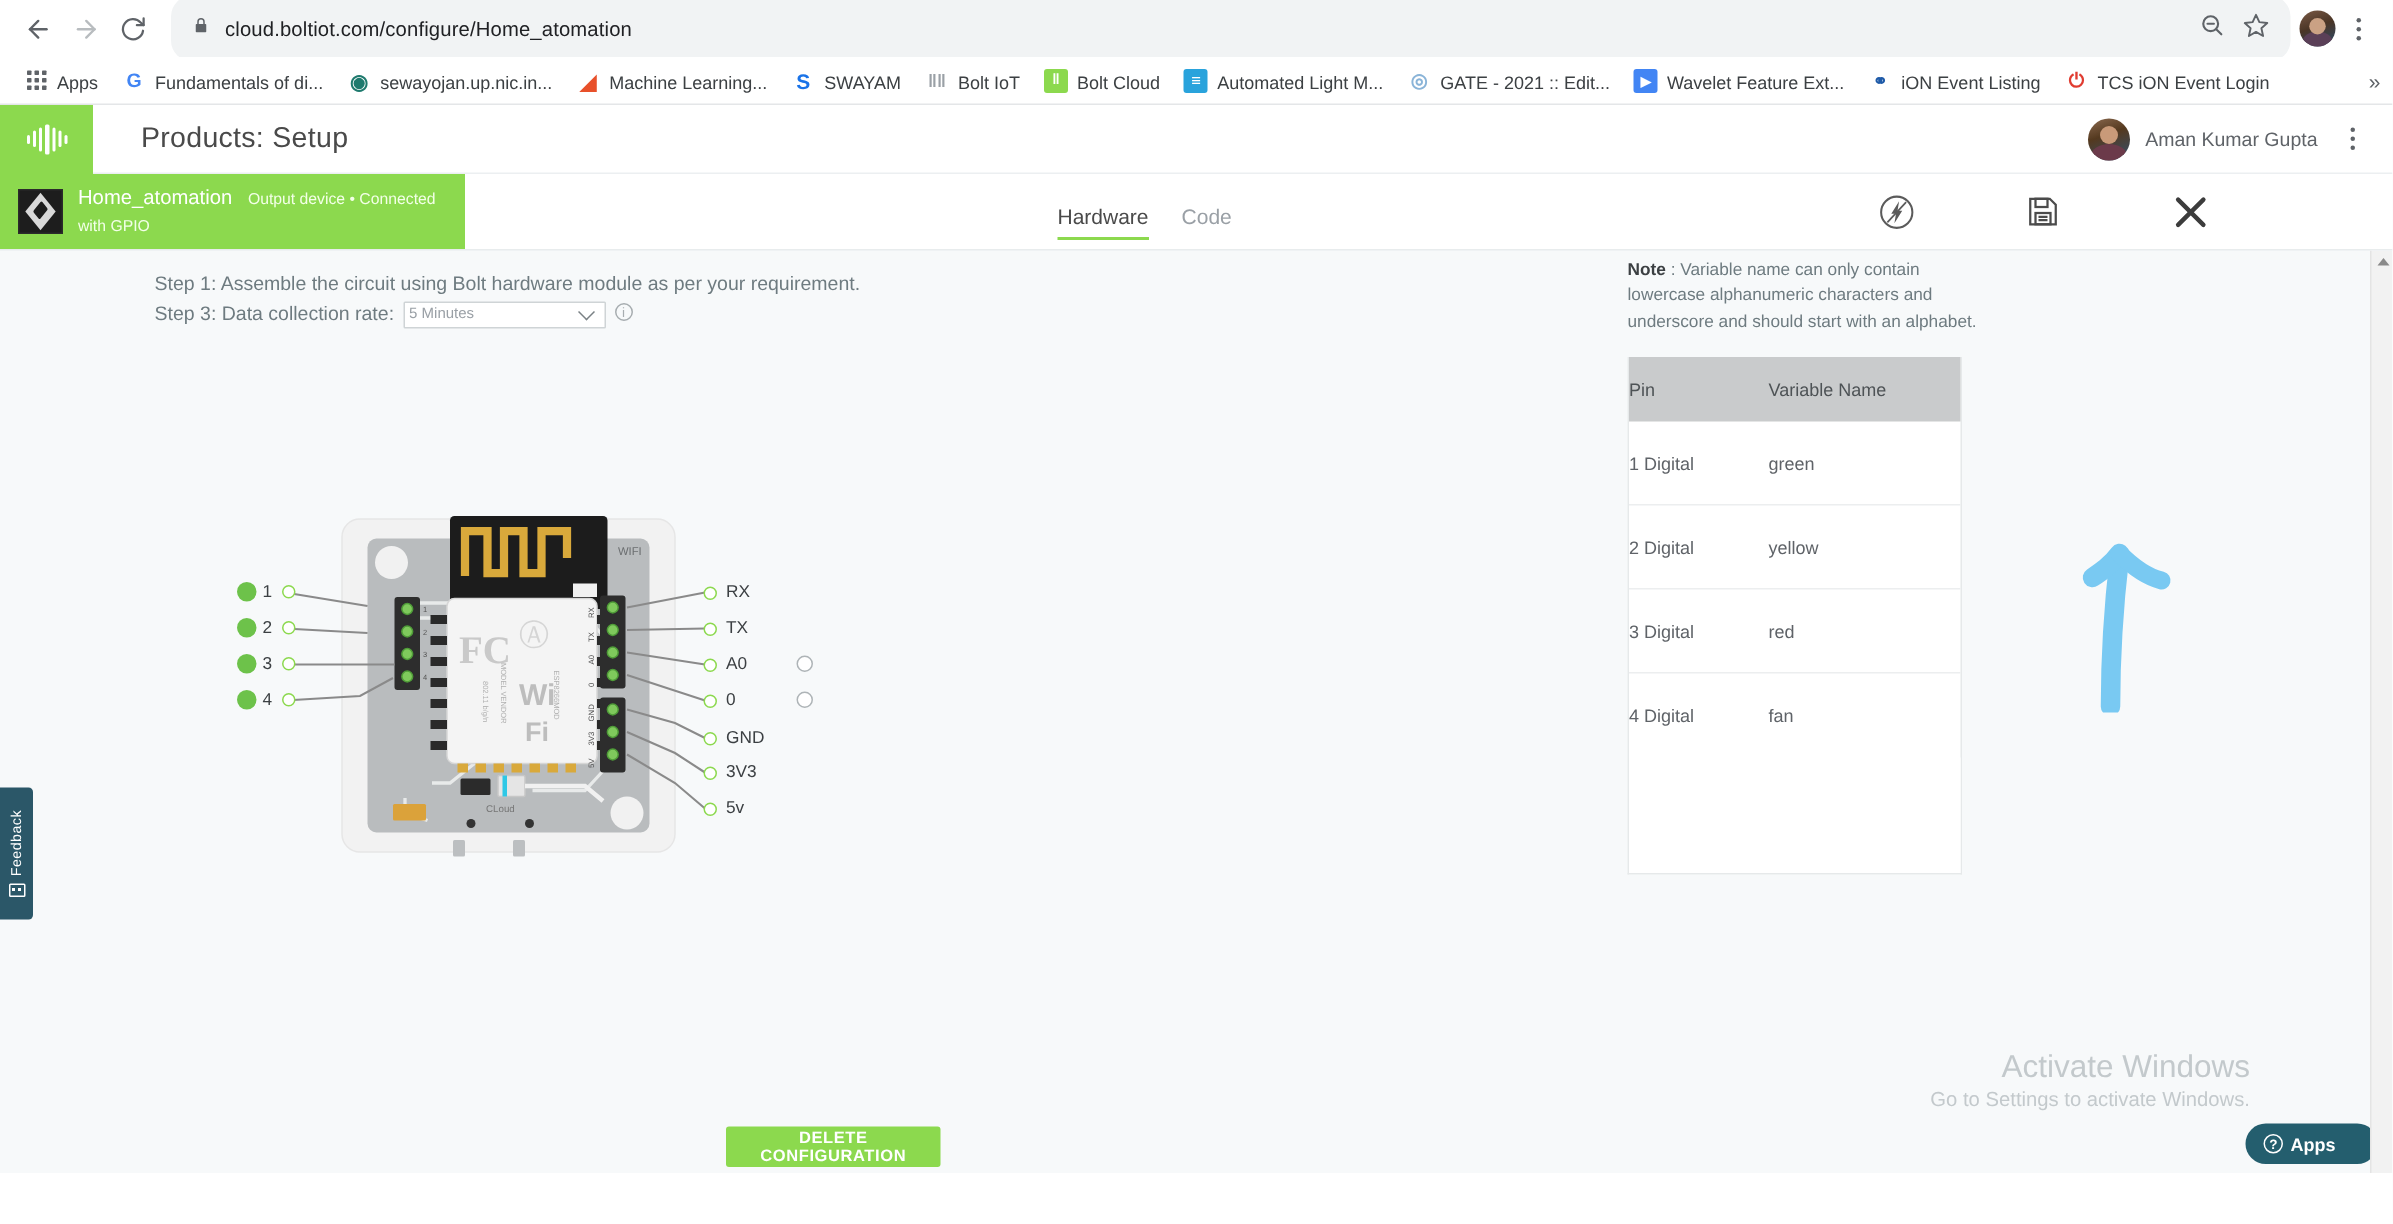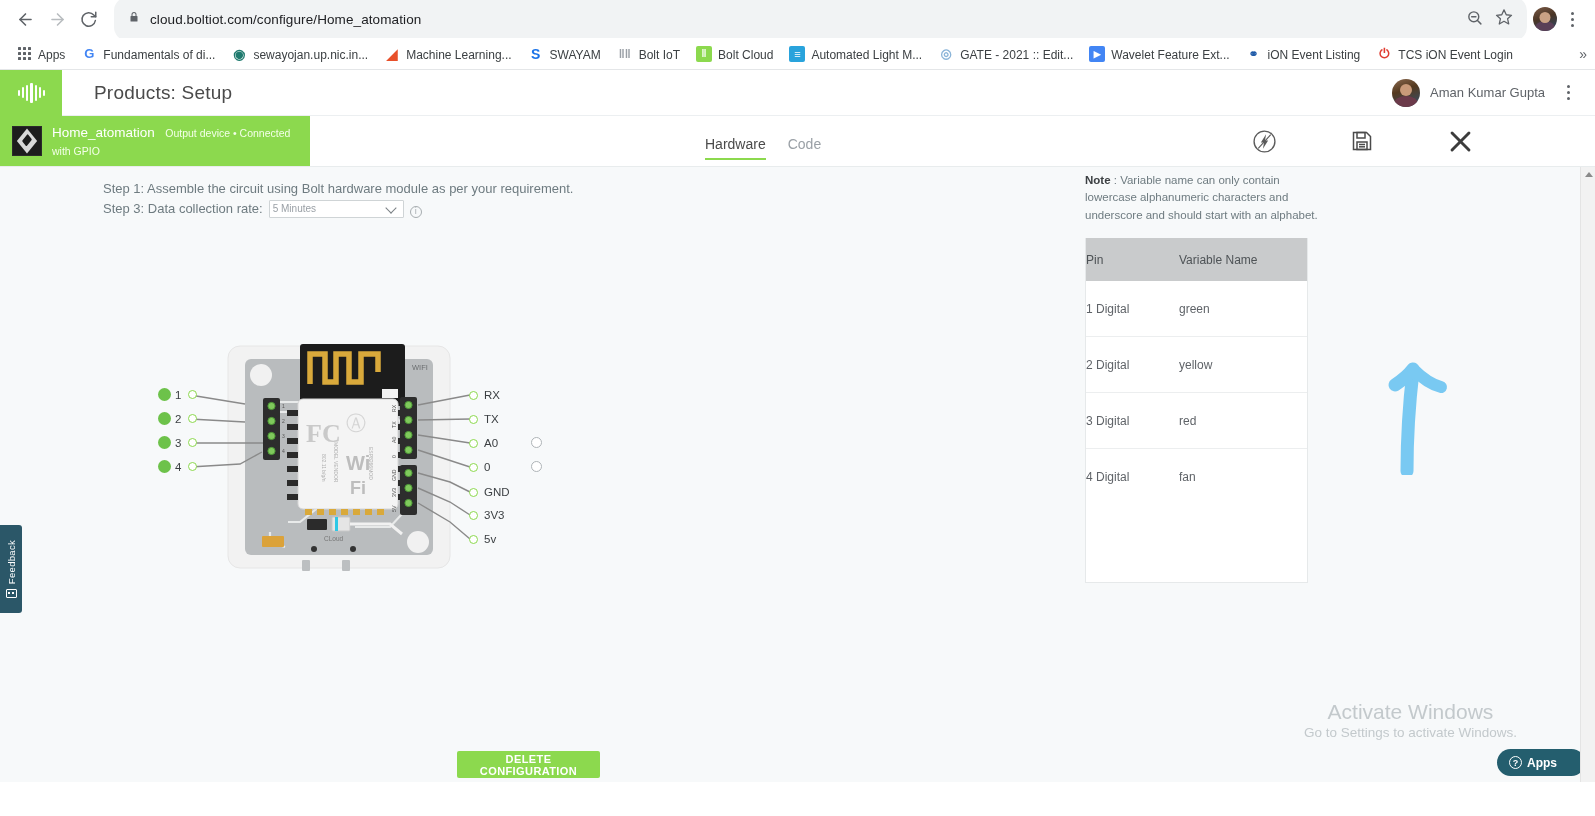--- a/index.html
+++ b/index.html
@@ -187,21 +187,21 @@
     position: relative;
     height: 616px;
     background: #f7f9fa;
     border-top: 1px solid #e8eced;
     overflow: hidden;
   }
   .steps {
     position: absolute; left: 103px; top: 12px;
     font-size: 13px; color: #6e7b80; line-height: 1.48;
   }
-  .step3 { display: flex; align-items: flex-end; gap: 6px; }
+  .step3 { display: flex; align-items: center; gap: 6px; }
   .rate-select {
     width: 135px; height: 18px;
     border: 1px solid #cfd4d6; background:#fff;
     font-size: 10px; color:#9aa0a6;
     font-family: "Liberation Sans", sans-serif;
     padding: 0 3px;
     border-radius: 1px;
     appearance: none;
     position: relative;
   }
@@ -222,21 +222,21 @@
   .pin-left { position:absolute; display:flex; align-items:center; gap:4px; }
   .pin-dot { width:13px;height:13px;border-radius:50%;background:#6dc24a;flex:none; }
   .pin-num { font-size:11.5px;color:#3c4043;width:9px; }
   .pin-ring { width:9px;height:9px;border-radius:50%;border:1.6px solid #8cd94e;background:#fff;flex:none;}
   .pin-right { position:absolute; display:flex; align-items:center; gap:6px;}
   .pin-label { font-size:11.5px;color:#3c4043;}
   .radio-extra { position:absolute; width:11px;height:11px;border-radius:50%;border:1.4px solid #aeb4b7;background:#fff;}
 
   
   .delete-btn {
-    position: absolute; left: 457px; top: 584px;
+    position: absolute; left: 484px; top: 584px;
     width: 143px; height: 27px;
     background: #8cd94e; color: #fff;
     font-size: 11px; font-weight: bold; letter-spacing: .4px;
     display: flex; align-items: center; justify-content: center;
     border: none; border-radius: 2px;
     font-family: "Liberation Sans", sans-serif;
   }
 
   
   .right-panel { position: absolute; left: 1085px; top: 0px; width: 240px; }
@@ -261,22 +261,22 @@
   }
   .vt-c1 { width: 93px; }
   .vt-c2 { flex: 1; }
   .vt-blank { height: 77px; background:#fff;}
 
   
   .arrow-anno { position: absolute; left: 1383px; top: 168px; }
 
   
   .activate {
-    position: absolute; right: 78px; bottom: 42px;
-    text-align: center; color: #c3c9cc;
+    position: absolute; right: 95px; bottom: 42px;
+    text-align: right; color: #c3c9cc;
   }
   .activate .a1 { font-size: 21px; line-height: 1.25; }
   .activate .a2 { font-size: 13.5px; }
 
   
   .help-widget {
     position: absolute; right: 10px; bottom: 6px;
     height: 27px; min-width: 88px;
     background: #245e6e; border-radius: 14px;
     display: flex; align-items: center; gap: 5px;

